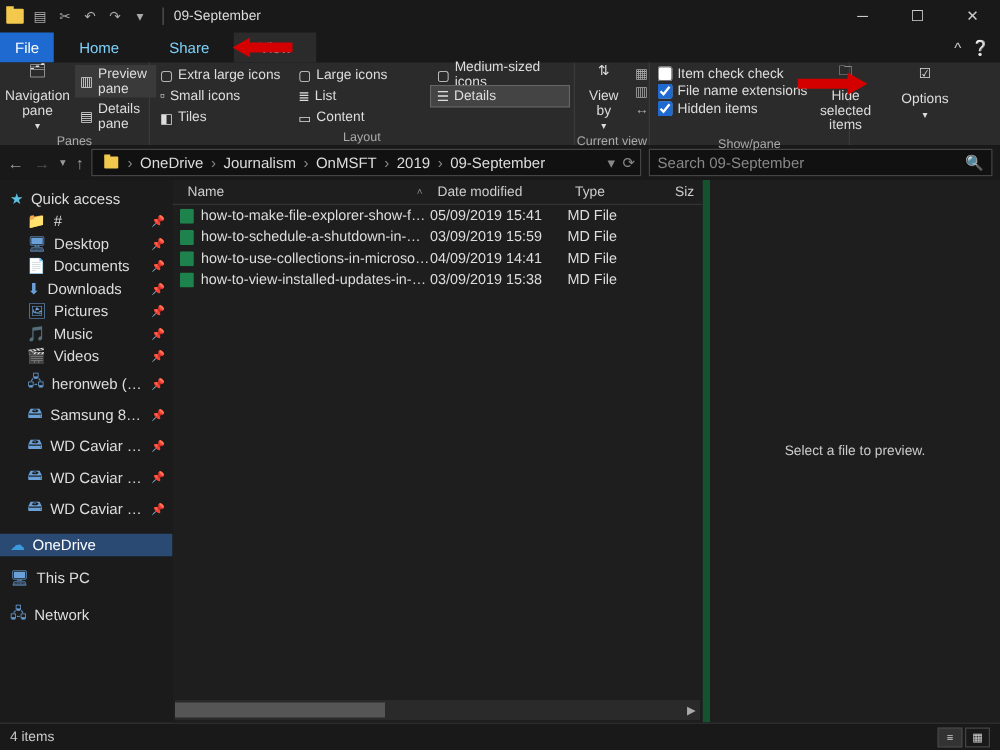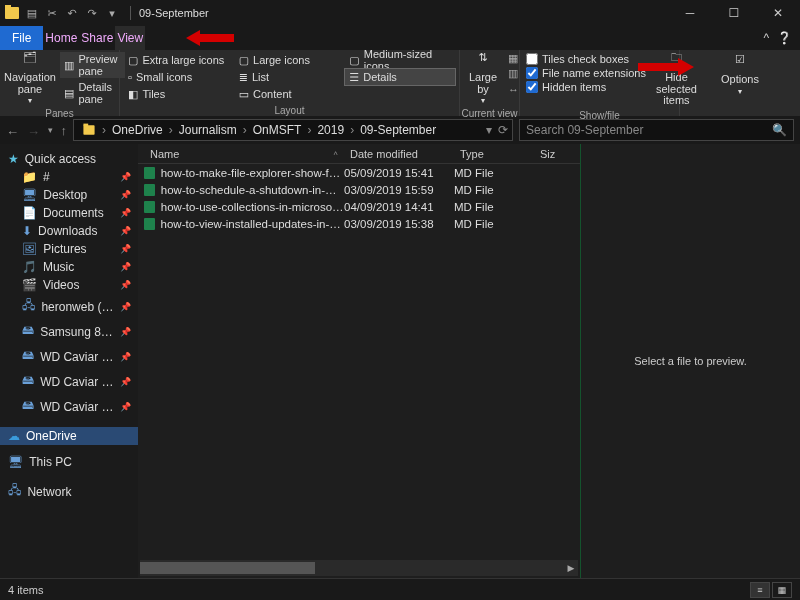--- a/index.html
+++ b/index.html
@@ -13,21 +13,21 @@
   .folder-ico { display:inline-block; width:14px;height:12px;background:#f2c94c;border-radius:1px;position:relative;}
   .folder-ico::before{content:"";position:absolute;top:-2px;left:0;width:6px;height:3px;background:#f2c94c;}
   .win-title-divider{width:1px;height:14px;background:#555;margin:0 6px;}
   .win-title-text{padding-left:2px;}
   .caption-btns{margin-left:auto;display:flex;}
   .caption-btn{width:44px;height:26px;display:flex;align-items:center;justify-content:center;font-size:12px;color:#ccc;}
 
   
   .menubar{height:24px;background:#191919;display:flex;align-items:stretch;font-size:12px;position:relative;}
   .menu-file{background:#1f6ad1;color:#fff;padding:0 12px;display:flex;align-items:center;}
-  .menu-item{padding:0 2px;display:flex;align-items:center;color:#f0abfc;}
+  .menu-item{padding:0 20px;display:flex;align-items:center;color:#7dd3fc;}
   .menu-item.active{background:#2b2b2b;}
   .menubar .caret-row{margin-left:auto;display:flex;align-items:center;gap:8px;padding-right:8px;color:#ccc;}
 
   
   .ribbon{height:66px;background:#2b2b2b;display:flex;align-items:stretch;font-size:11px;color:#ddd;position:relative;}
   .ribbon-group{display:flex;flex-direction:column;border-right:1px solid #3a3a3a;}
   .ribbon-group .gbody{flex:1;display:flex;align-items:flex-start;}
   .ribbon-group .gtitle{text-align:center;color:#aaa;font-size:10px;padding:1px 0;}
   .navpane-group{width:120px;}
   .navpane-big{display:flex;flex-direction:column;align-items:center;justify-content:center;padding:4px 6px;text-align:center;line-height:1.1;}
@@ -85,21 +85,21 @@
   .fname{flex:0 0 200px;display:flex;align-items:center;gap:6px;overflow:hidden;}
   .fname span.txt{white-space:nowrap;overflow:hidden;text-overflow:ellipsis;}
   .fdate{flex:0 0 110px;}
   .ftype{flex:0 0 80px;}
   .mdico{width:12px;height:12px;background:#1e824c;display:inline-block;border-radius:1px;}
   .hscroll{height:16px;background:#2a2a2a;margin:0 2px 2px 2px;position:relative;display:flex;align-items:center;}
   .hscroll .thumb{position:absolute;left:0;width:40%;height:12px;background:#555;}
   .hscroll .arr{width:14px;text-align:center;color:#aaa;font-size:9px;}
   .hscroll .arr.right{margin-left:auto;}
 
-  .preview{width:220px;background:#1e1e1e;border-left:1px solid #14532d;display:flex;align-items:center;justify-content:center;color:#ccc;font-size:11px;}
+  .preview{width:238px;background:#1e1e1e;border-left:6px solid #14532d;display:flex;align-items:center;justify-content:center;color:#ccc;font-size:11px;}
 
   
   .status{height:22px;background:#191919;display:flex;align-items:center;font-size:11px;color:#ccc;padding:0 8px;border-top:1px solid #333;}
   .status .viewbtns{margin-left:auto;display:flex;gap:2px;}
   .viewbtns div{width:20px;height:16px;border:1px solid #444;display:flex;align-items:center;justify-content:center;font-size:9px;}
   .viewbtns div.on{background:#333;}
 
   
   .red-arrow{position:absolute;pointer-events:none;}
   .red-arrow svg{display:block;}
@@ -210,54 +210,54 @@
           <div class="layout-cell"></div>
         </div>
       </div>
       <div class="gtitle">Layout</div>
     </div>
 
     <div class="ribbon-group currentview-group">
       <div class="gbody" style="gap:2px;">
         <div class="bigbtn">
           <span class="bigico icoq">⇅</span>
-          <span>Large by</span>
+          <span>View by</span>
           <span class="icoq" style="font-size:8px;">▾</span>
         </div>
         <div style="display:flex;flex-direction:column;gap:2px;padding-top:2px;">
           <span class="icoq grayico">▦</span>
           <span class="icoq grayico">▥</span>
           <span class="icoq grayico">↔</span>
         </div>
       </div>
       <div class="gtitle">Current view</div>
     </div>
 
     <div class="ribbon-group showhide-group">
       <div class="gbody">
         <div class="checks">
           <label>
               <input type="checkbox" style="">
-              <span>Tiles check boxes</span>
+              <span>Item check check</span>
             </label>
           <label>
               <input type="checkbox" checked="" style="">
               <span>File name extensions</span>
             </label>
           <label>
               <input type="checkbox" checked="" style="">
               <span>Hidden items</span>
             </label>
         </div>
         <div class="bigbtn" style="width:60px;">
           <span class="bigico icoq">🗀</span>
           <span>Hide selected items</span>
         </div>
       </div>
-      <div class="gtitle">Show/file</div>
+      <div class="gtitle">Show/pane</div>
     </div>
 
     <div class="ribbon-group options-group" style="border-right:none;">
       <div class="gbody options-body" style="justify-content:center;">
         <div class="bigbtn">
           <span class="bigico icoq">☑</span>
           <span>Options</span>
           <span class="icoq" style="font-size:8px;">▾</span>
         </div>
       </div>

